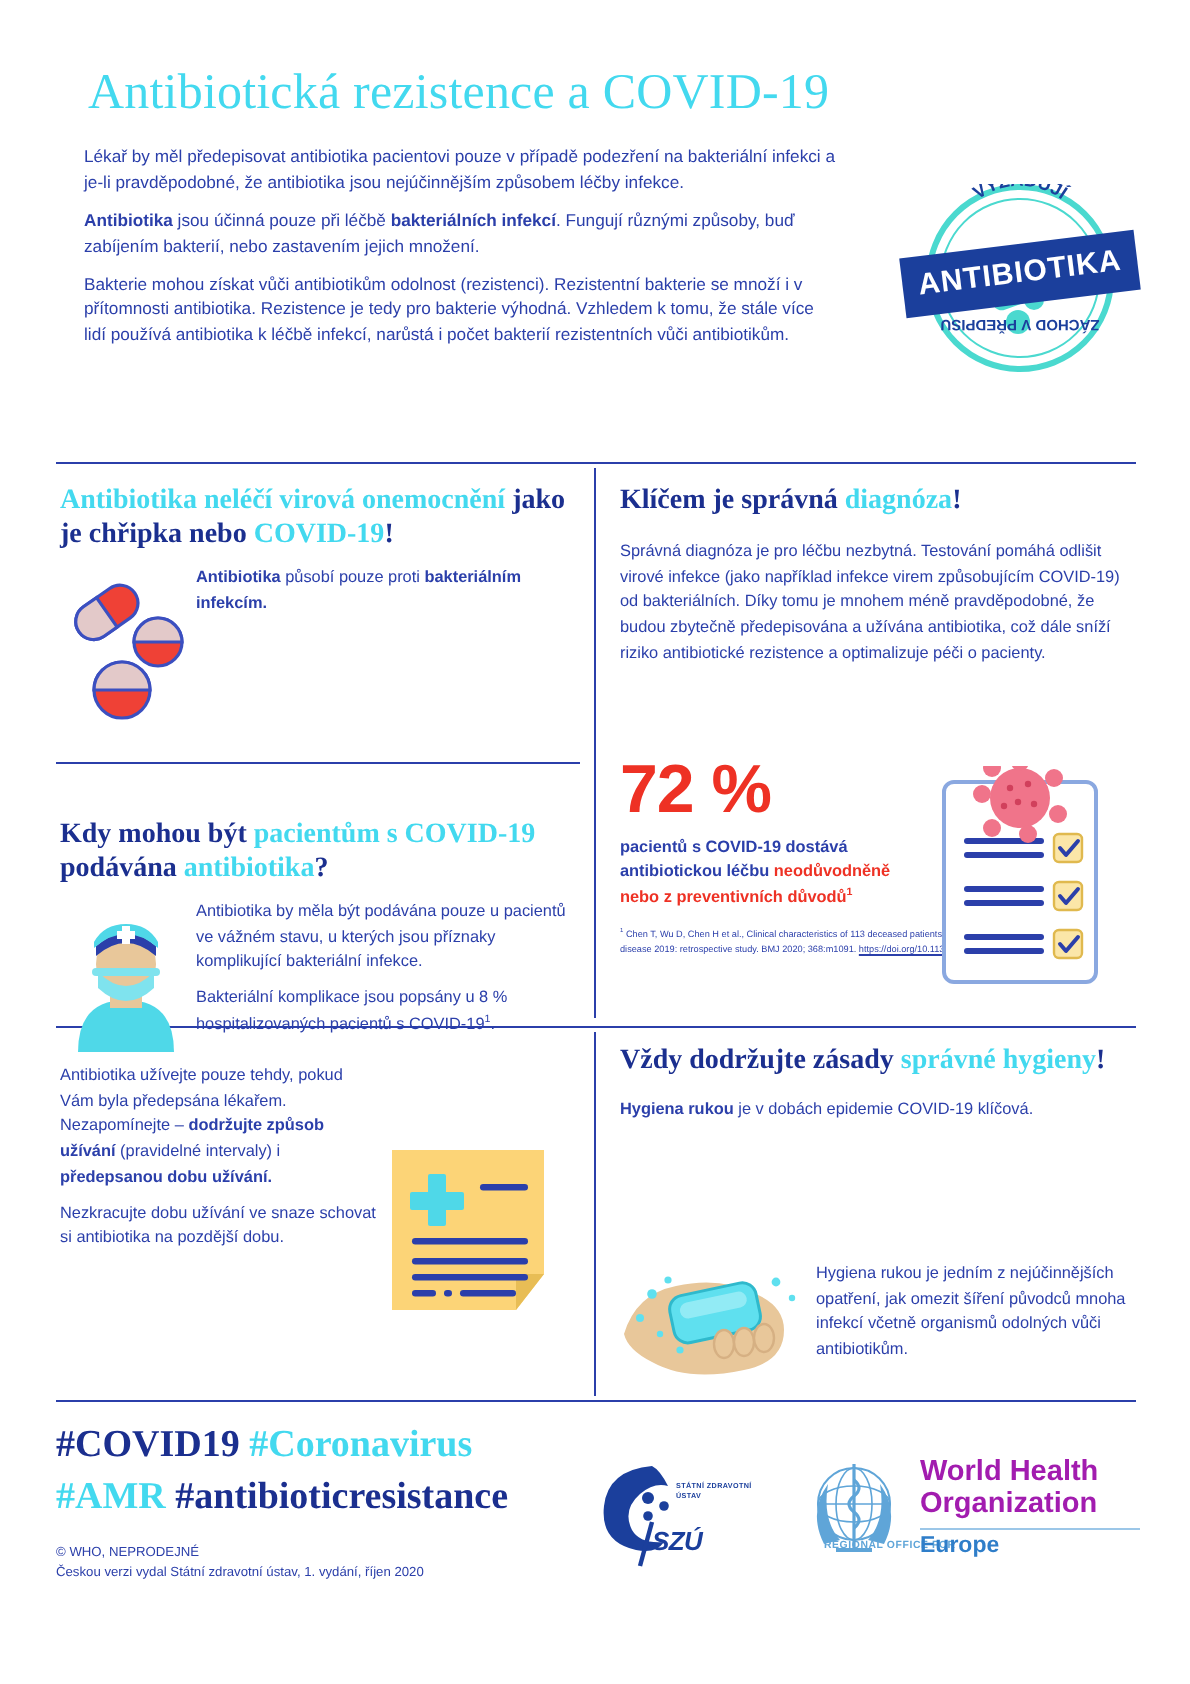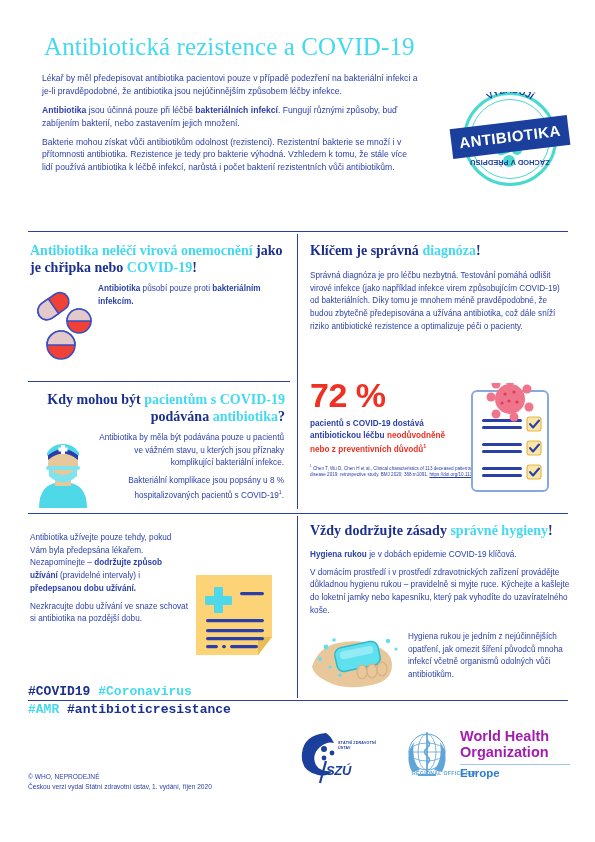--- a/index.html
+++ b/index.html
@@ -76,21 +76,21 @@
   .sec-h .cy{color:#43d9ef;}
   .sec-body{font-size:8.2px; line-height:1.55; color:#2b3faa;}
   .sec-body p{margin:0 0 5px 0;}
   .sec-body b{font-weight:bold;}
 
   
   .b-antiv{position:absolute; left:30px; top:243px; width:255px;}
   .b-antiv .txt{position:absolute; left:68px; top:40px; width:186px;}
   .pill-ill{position:absolute; left:2px; top:42px; width:62px; height:80px;}
 
-  .b-kdy{position:absolute; left:30px; top:392px; width:255px;text-align:right;}
+  .b-kdy{position:absolute; left:30px; top:410px; width:255px;}
   .b-kdy .txt{position:absolute; left:68px; top:40px; width:186px;}
   .doc-ill{position:absolute; left:4px; top:44px; width:58px; height:72px;}
 
   .b-diag{position:absolute; left:310px; top:243px; width:258px;}
   .b-diag .txt{margin-top:10px;}
 
   .b-72{position:absolute; left:310px; top:378px; width:258px;}
   .big-num{
     font-size:34px; font-weight:bold; color:#ee3124; line-height:1;
     font-family:"Liberation Sans", sans-serif; letter-spacing:-.5px;
@@ -111,23 +111,23 @@
   .b-uziv .txt{width:160px; margin-top:9px;}
   .rx-ill{position:absolute; left:162px; top:48px; width:92px; height:88px;}
 
   .b-hyg{position:absolute; left:310px; top:523px; width:262px;}
   .b-hyg .txt{margin-top:9px;}
   .b-hyg .txt2{position:absolute; left:98px; top:108px; width:165px;}
   .soap-ill{position:absolute; left:0px; top:104px; width:96px; height:68px;}
 
   
   .tags{
-    position:absolute; left:28px; top:683px; width:280px;
-    font-family:Liberation Mono, monospace; font-weight:bold;
-    font-size:13px; line-height:1.35;
+    position:absolute; left:28px; top:710px; width:280px;
+    font-family:Liberation Serif, serif; font-weight:bold;
+    font-size:19px; line-height:1.35;
   }
   .tags .cy{color:#43d9ef;}
   .tags .nv{color:#1b2f8f;}
   .copyline{
     position:absolute; left:28px; top:772px; width:330px;
     font-size:6.6px; line-height:1.45; color:#2b3faa;
   }
 
   .szu{position:absolute; left:296px; top:727px; width:80px; height:60px;}
   .szu .szutxt{
@@ -324,21 +324,20 @@
       </g>
     </svg>
   </div>
 
   <div class="b-hyg">
     <div class="sec-h">
       <span>Vždy dodržujte zásady </span><span class="cy">správné hygieny</span><span>!</span>
     </div>
     <div class="sec-body txt">
       <p><b>Hygiena rukou</b><span> je v dobách epidemie COVID-19 klíčová.</span></p>
-      <p>V domácím prostředí i v prostředí zdravotnických zařízení provádějte důkladnou hygienu rukou – pravidelně si myjte ruce. Kýchejte a kašlejte do loketní jamky nebo kapesníku, který pak vyhodíte do uzavíratelného koše.</p>
     </div>
     <svg class="soap-ill" viewBox="0 0 96 68">
       <path d="M2 40 q6 -20 26 -24 q22 -5 40 4 q14 6 14 18 q0 16 -20 20 q-28 6 -46 -4 q-12 -6 -14 -14 z" fill="#e8c79a"></path>
       <g transform="rotate(-12 45 32)">
         <rect x="26" y="18" width="44" height="24" rx="7" fill="#5fe0ef" stroke="#2fb9cc" stroke-width="1.5"></rect>
         <rect x="31" y="22" width="34" height="8" rx="4" fill="#a8f0f8" opacity=".7"></rect>
       </g>
       <g fill="#e8c79a" stroke="#d6b083" stroke-width="1.2">
         <ellipse cx="52" cy="45" rx="5" ry="7"></ellipse>
         <ellipse cx="62" cy="44" rx="5" ry="7"></ellipse>

